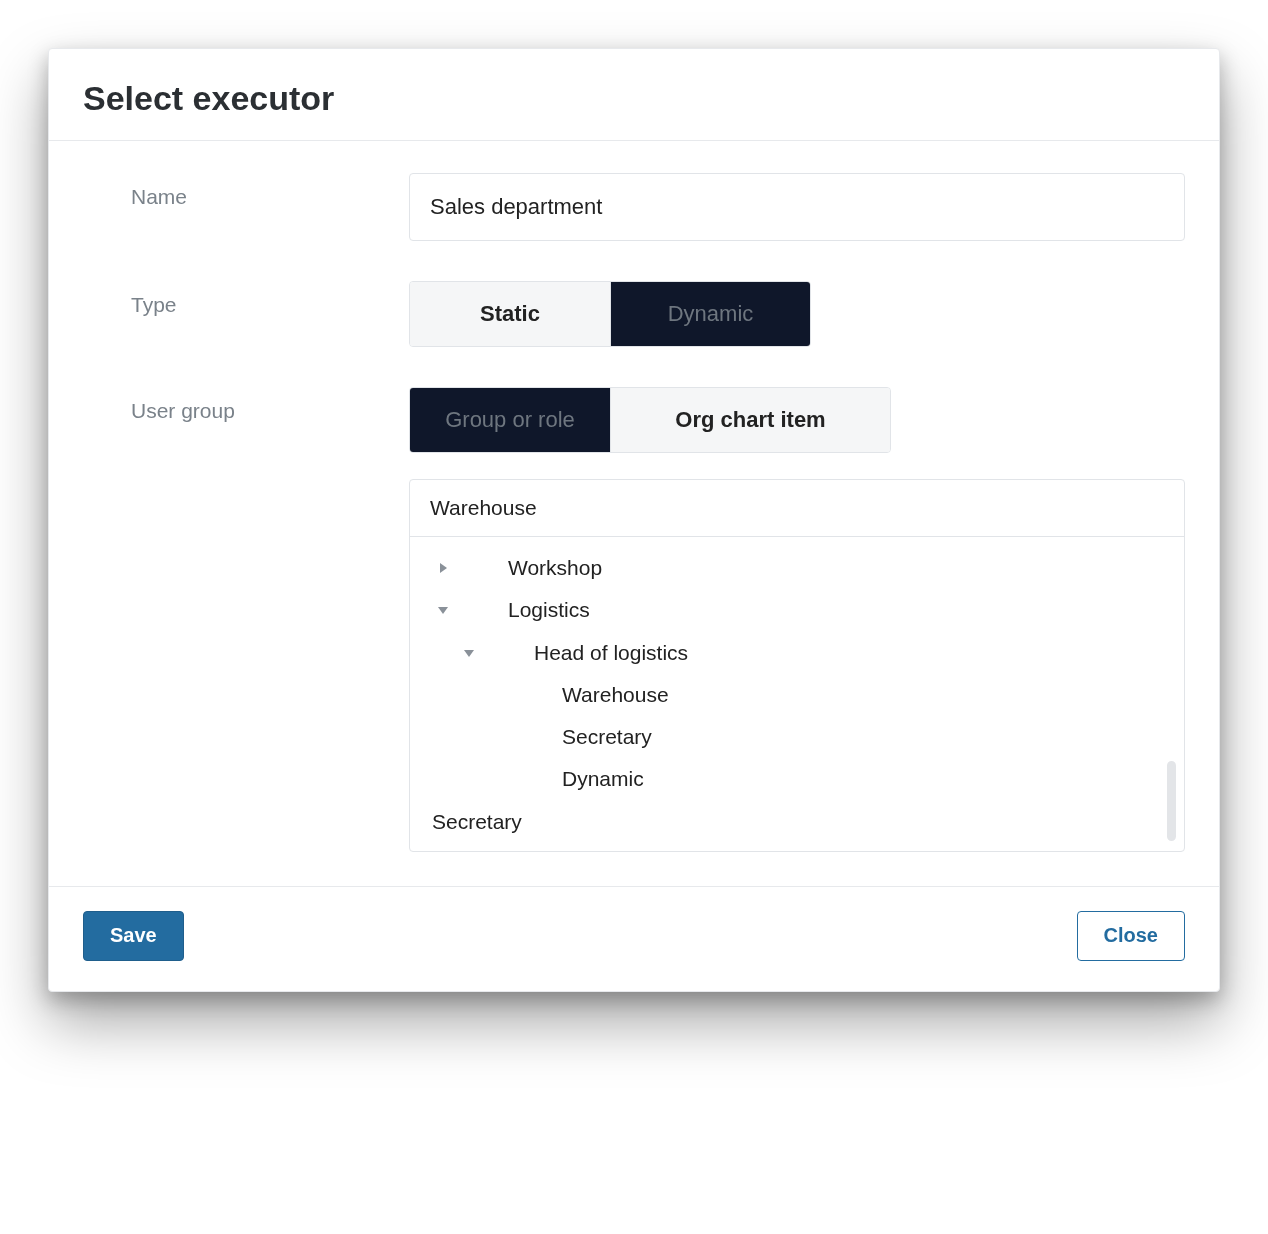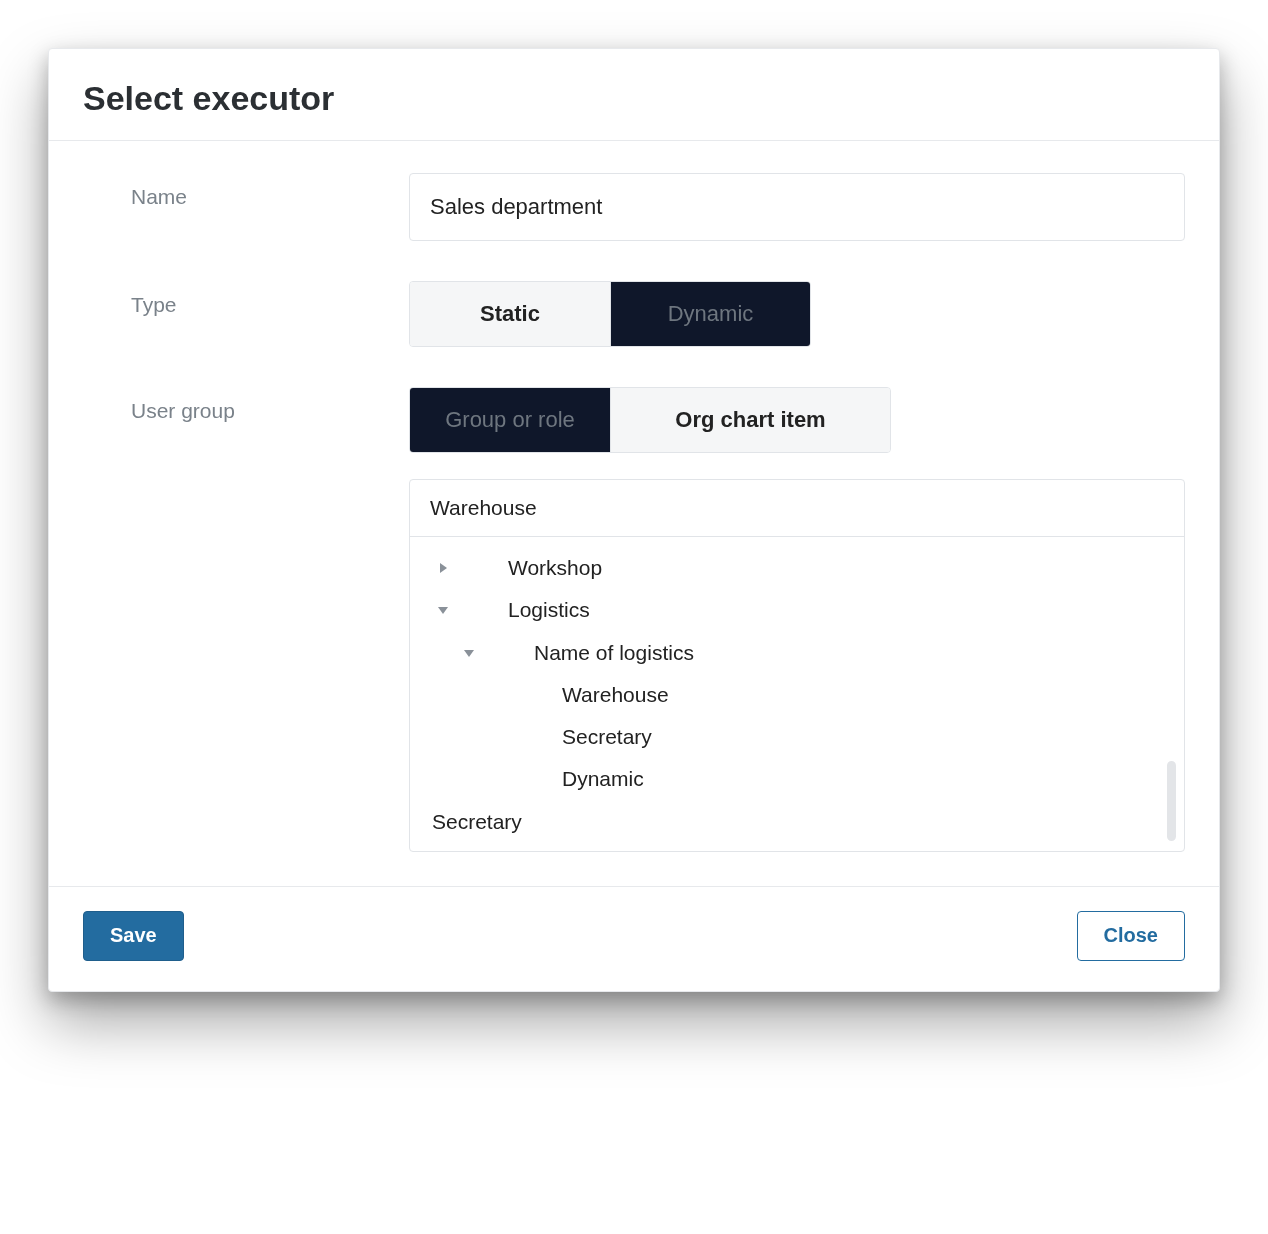--- a/index.html
+++ b/index.html
@@ -211,21 +211,21 @@
                 </span>
                 <span>Logistics</span>
               </div>
 
               <div class="tree-item lvl1">
                 <span class="caret">
                   <svg width="12" height="12" viewBox="0 0 12 12">
                       <polygon points="1,3 11,3 6,10" fill="#8a9199"></polygon>
                     </svg>
                 </span>
-                <span>Name of logistics</span>
+                <span>Head of logistics</span>
               </div>
 
               <div class="tree-item lvl2 noicon">
                 <span class="caret">
                   <svg width="12" height="12"></svg>
                 </span>
                 <span>Warehouse</span>
               </div>
 
               <div class="tree-item lvl2 noicon">

